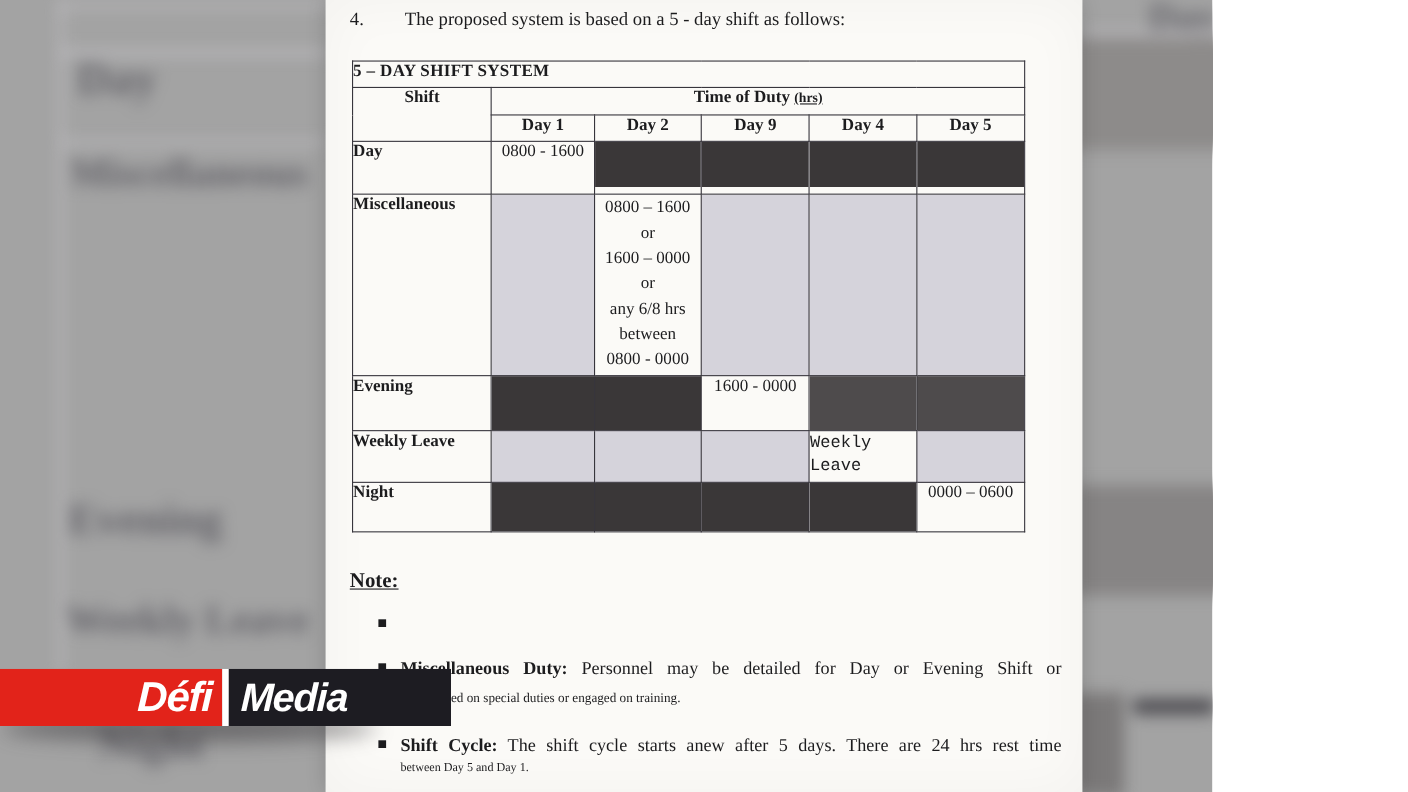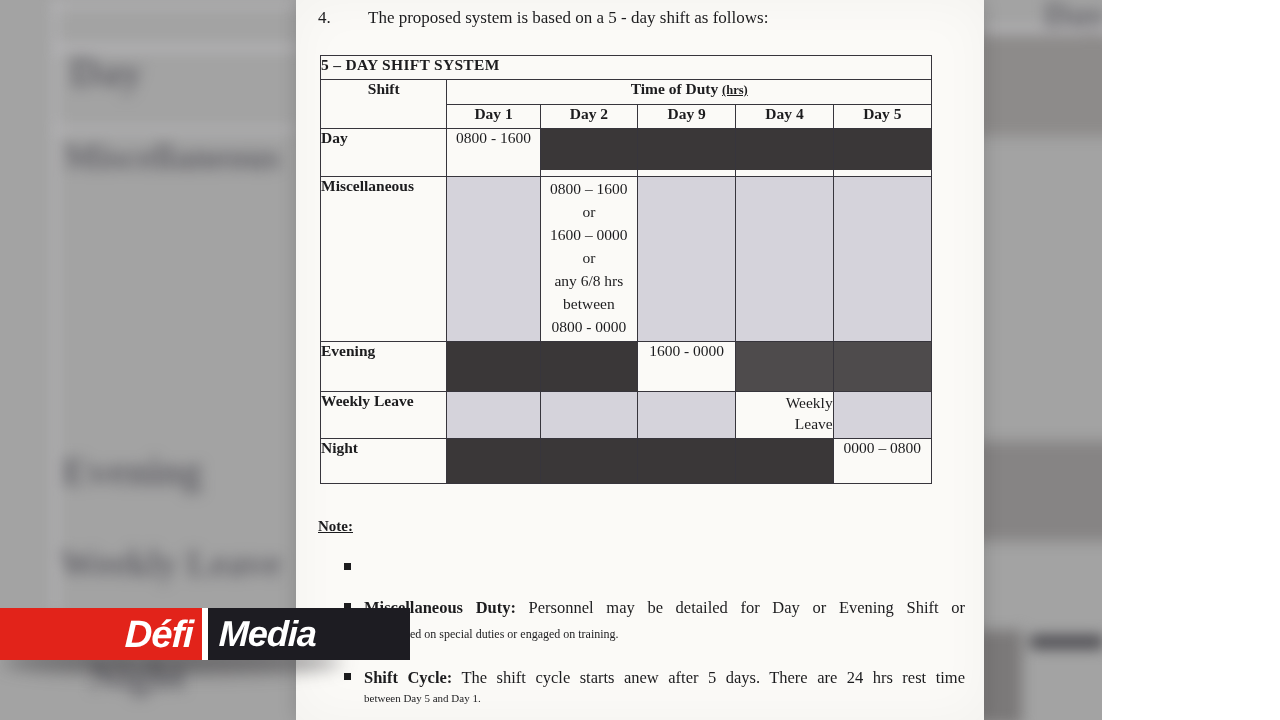--- a/index.html
+++ b/index.html
@@ -25,29 +25,29 @@
   table.shift{position:absolute;left:24px;top:55px;width:612px;border-collapse:collapse;table-layout:fixed;}
   table.shift td{border:1.5px solid #37353c;padding:0;vertical-align:top;font-size:15.5px;overflow:hidden;}
   .tr-title{height:24px;} .tr-hdra{height:25px;} .tr-hdrb{height:24px;}
   .tr-day{height:48px;} .tr-misc{height:165px;} .tr-eve{height:50px;} .tr-wkl{height:47px;} .tr-night{height:45px;}
   td.title-cell{text-align:left;font-weight:bold;font-size:17px;letter-spacing:.3px;padding-top:1px;}
   td.hdr{text-align:center;font-weight:bold;font-size:16px;padding-top:2px;}
   td.hdr .unit{font-size:12.5px;text-decoration:underline;}
   td.shift-label{font-weight:bold;padding:3px 2px 0 6px;font-size:16px;}
   td.time{text-align:center;padding-top:3px;}
   td.multiline{white-space:pre-line;line-height:23px;padding-top:2px;}
-  td.wk{white-space:pre-line;line-height:21px;padding-top:2px;text-align:right;}
+  td.wk{white-space:pre-line;line-height:21px;padding-top:2px;text-align:left;font-family:Liberation Mono, monospace;}
   td.dark{background:var(--dark-cell,#3a3738);}
   td.dark2{background:var(--dark-cell-light,#4e4b4c);}
   td.gray{background:var(--gray-cell,#d5d3db);}
   td.band{background-image:linear-gradient(var(--dark-cell,#3a3738),var(--dark-cell,#3a3738));
           background-repeat:no-repeat;background-size:100% 41px;background-position:top left;}
 
   
-  .note-head{position:absolute;left:22px;top:518px;font-size:15px;font-weight:bold;text-decoration:underline;}
+  .note-head{position:absolute;left:22px;top:518px;font-size:19px;font-weight:bold;text-decoration:underline;}
   .bullet{position:absolute;left:68px;width:601px;font-size:16.5px;line-height:22px;}
   .bullet .lead{font-weight:bold;}
   .sq{position:absolute;left:48px;width:7px;height:7px;background:#1c1c1e;}
   .just{text-align:justify;text-align-last:justify;}
   .b2-line2{position:absolute;left:114px;top:627px;font-size:12px;}
   .b3-line2{position:absolute;left:68px;top:692px;font-size:11px;}
 
   
   .logo-shadow{position:absolute;left:2px;top:650px;width:340px;height:24px;border-radius:50%;
                background:rgba(48,46,50,.5);filter:blur(9px);z-index:2;}
@@ -155,21 +155,21 @@
         <td class="wk">Weekly
 Leave</td>
         <td class="gray"></td>
       </tr>
       <tr class="tr-night">
         <td class="shift-label">Night</td>
         <td class="dark"></td>
         <td class="dark"></td>
         <td class="dark"></td>
         <td class="dark"></td>
-        <td class="time">0000 – 0800</td>
+        <td class="time">0000 – 0600</td>
       </tr>
     </tbody>
       </table>
 
     <div class="note-head">Note:</div>
 
     <div class="sq" style="top:563px;"></div>
 
     <div class="sq" style="top:603px;"></div>
     <div class="bullet just" style="top:597px;">

